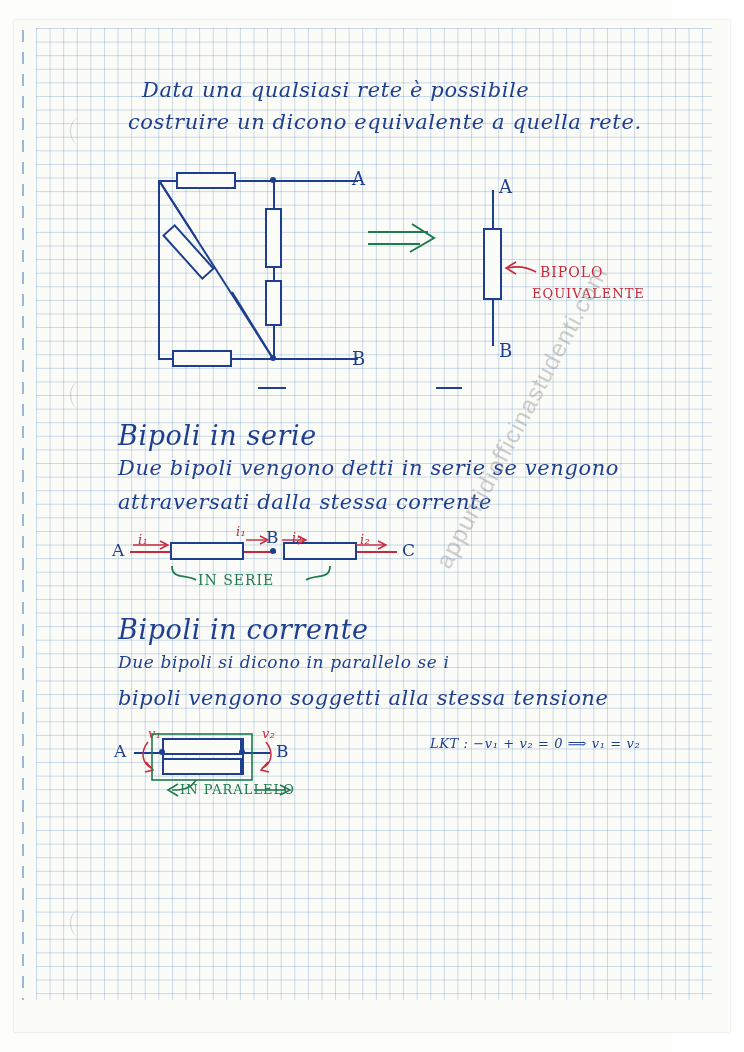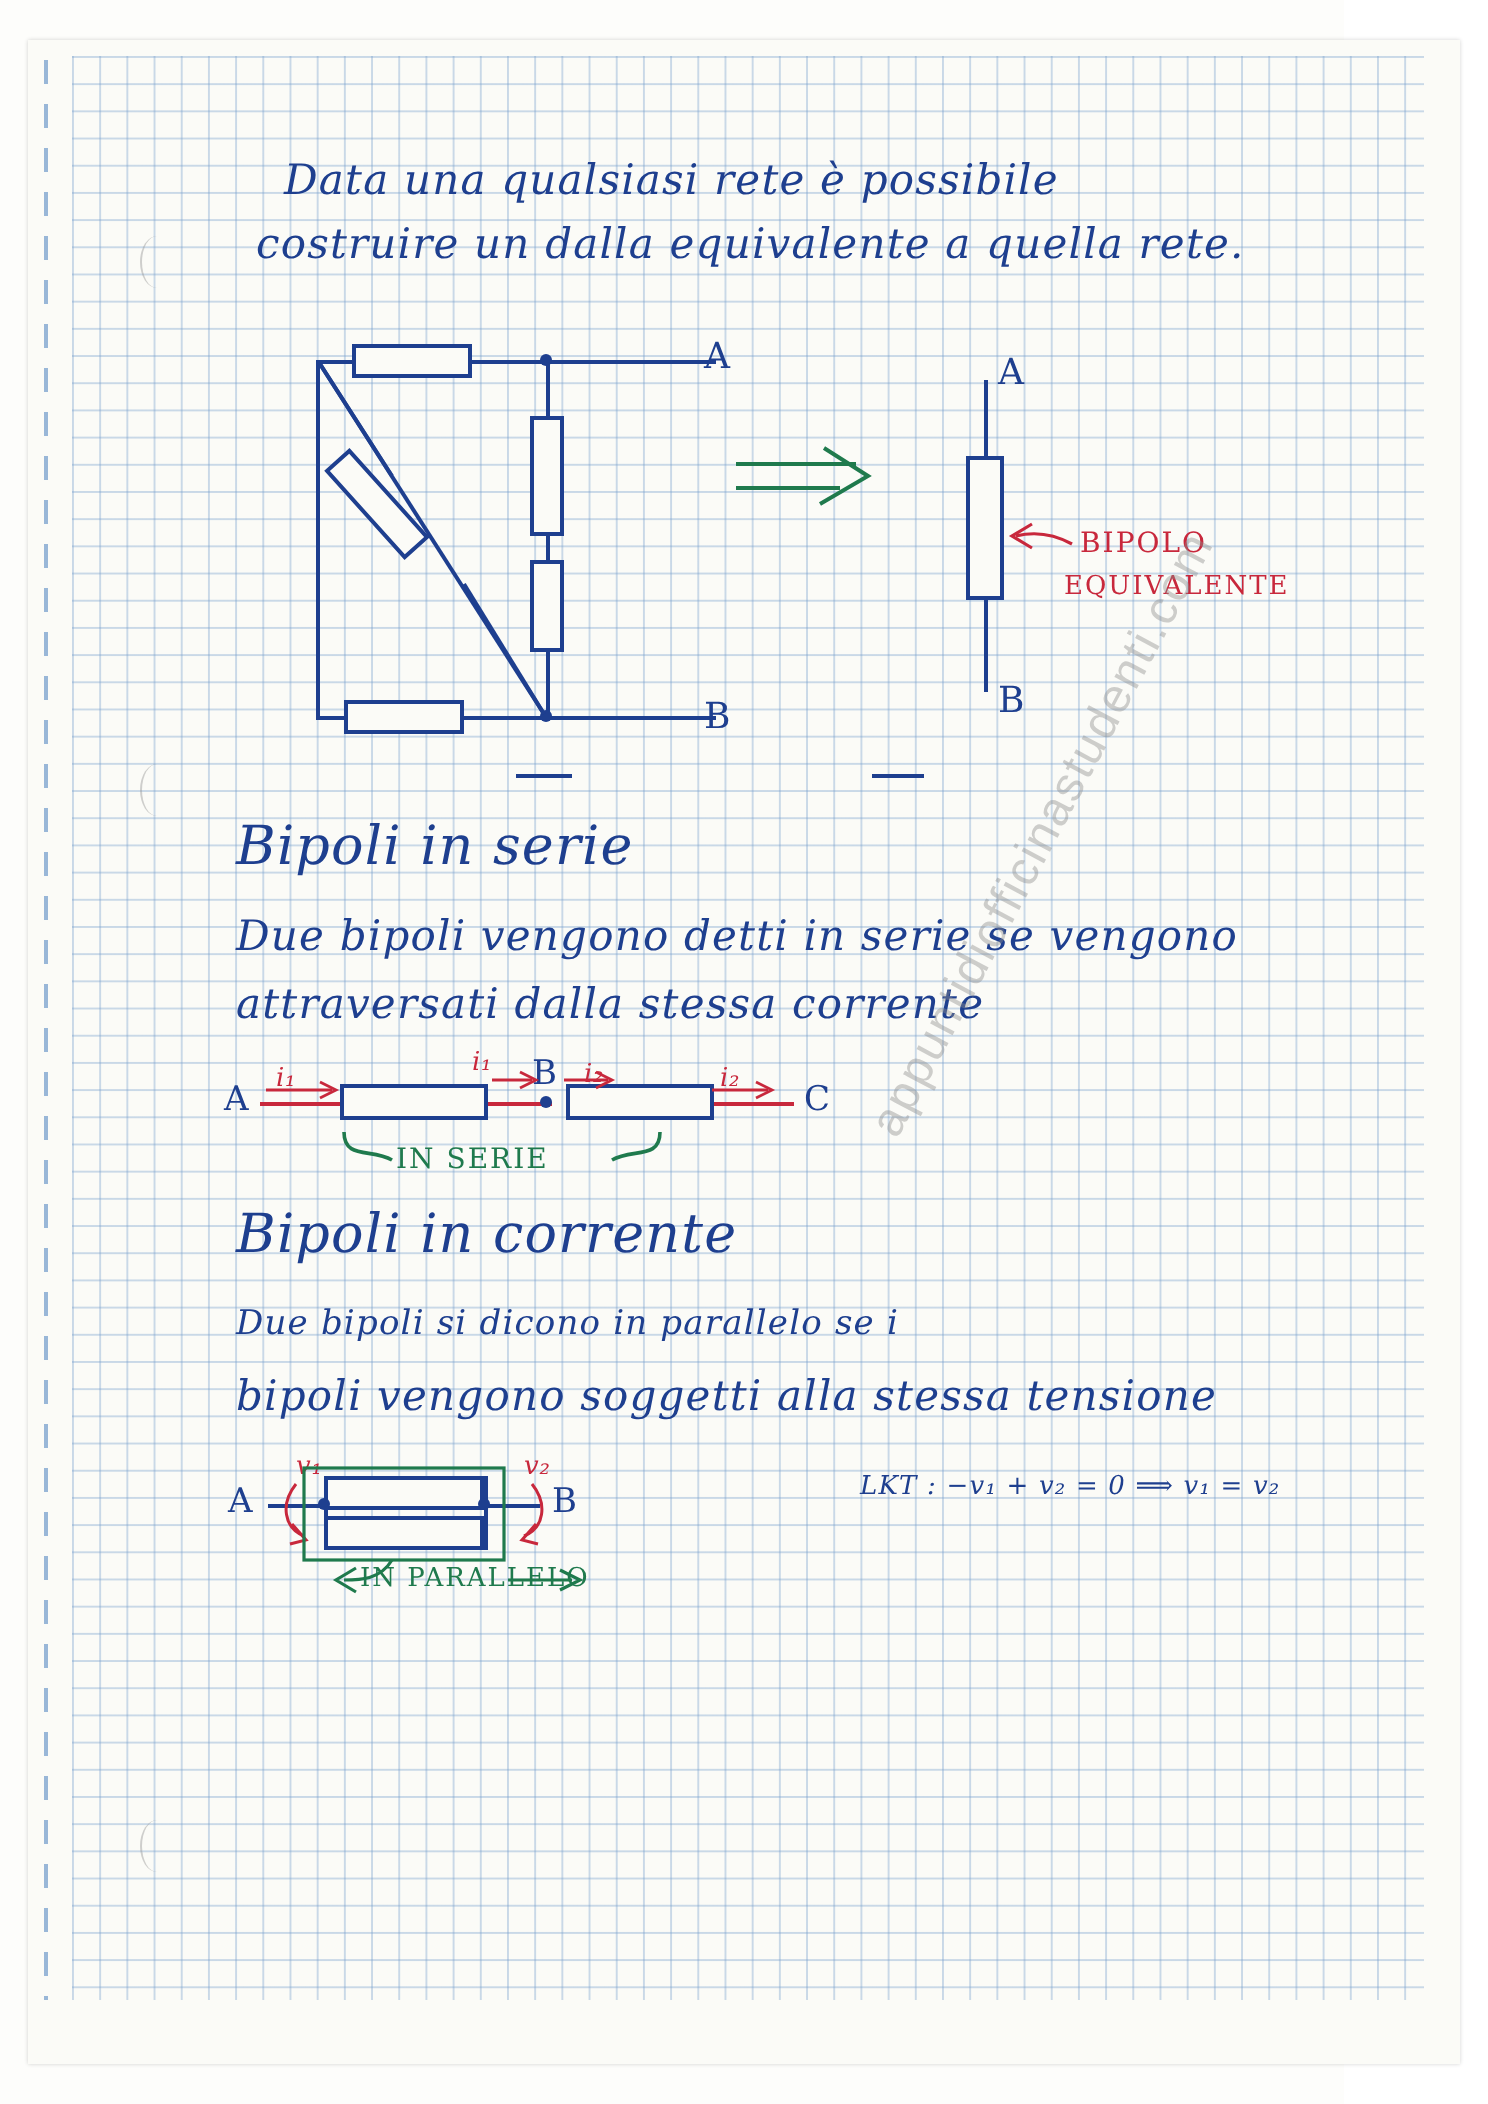--- a/index.html
+++ b/index.html
@@ -64,21 +64,21 @@
     color: #1e3f8f;
     font-family: "DejaVu Serif", serif;
     font-style: italic;
     white-space: nowrap;
     letter-spacing: 0.6px;
   }
   .hw.red   { color: #c8283c; }
   .hw.green { color: #1f7a4d; }
 
   .t-title { font-size: 19px; }
-  .t-head  { font-size: 24px; }
+  .t-head  { font-size: 24px; margin-top: 12px; }
   .t-body  { font-size: 20px; }
   .t-small { font-size: 12px; font-style: normal; letter-spacing: 0.4px; }
   .t-eq    { font-size: 19px; }
 
   
   .wire {
     position: absolute;
     background: #1e3f8f;
   }
   .wire.h { height: 2px; }
@@ -124,21 +124,21 @@
 <div id="page">
   <div class="paper"></div>
   <div class="grid"></div>
   <div class="margin-dashes"></div>
 
   <div class="hole" style="top:118px;"></div>
   <div class="hole" style="top:382px;"></div>
   <div class="hole" style="top:910px;"></div>
 
   <div class="hw t-title" style="left:142px; top:78px; font-size:21px;">Data una qualsiasi rete è possibile</div>
-  <div class="hw t-title" style="left:128px; top:110px; font-size:21px;">costruire un dalla equivalente a quella rete.</div>
+  <div class="hw t-title" style="left:128px; top:110px; font-size:21px;">costruire un dicono equivalente a quella rete.</div>
 
   <div class="wire h" style="left:158px; top:180px; width:200px;"></div>
   <div class="wire v" style="left:158px; top:180px; height:180px;"></div>
   <div class="wire h" style="left:158px; top:358px; width:200px;"></div>
   <div class="wire v" style="left:273px; top:180px; height:180px;"></div>
 
   <div class="res" style="left:176px; top:172px; width:60px; height:17px;"></div>
   <div class="res" style="left:265px; top:208px; width:17px; height:60px;"></div>
   <div class="res" style="left:265px; top:280px; width:17px; height:46px;"></div>
   <div class="res" style="left:172px; top:350px; width:60px; height:17px;"></div>

